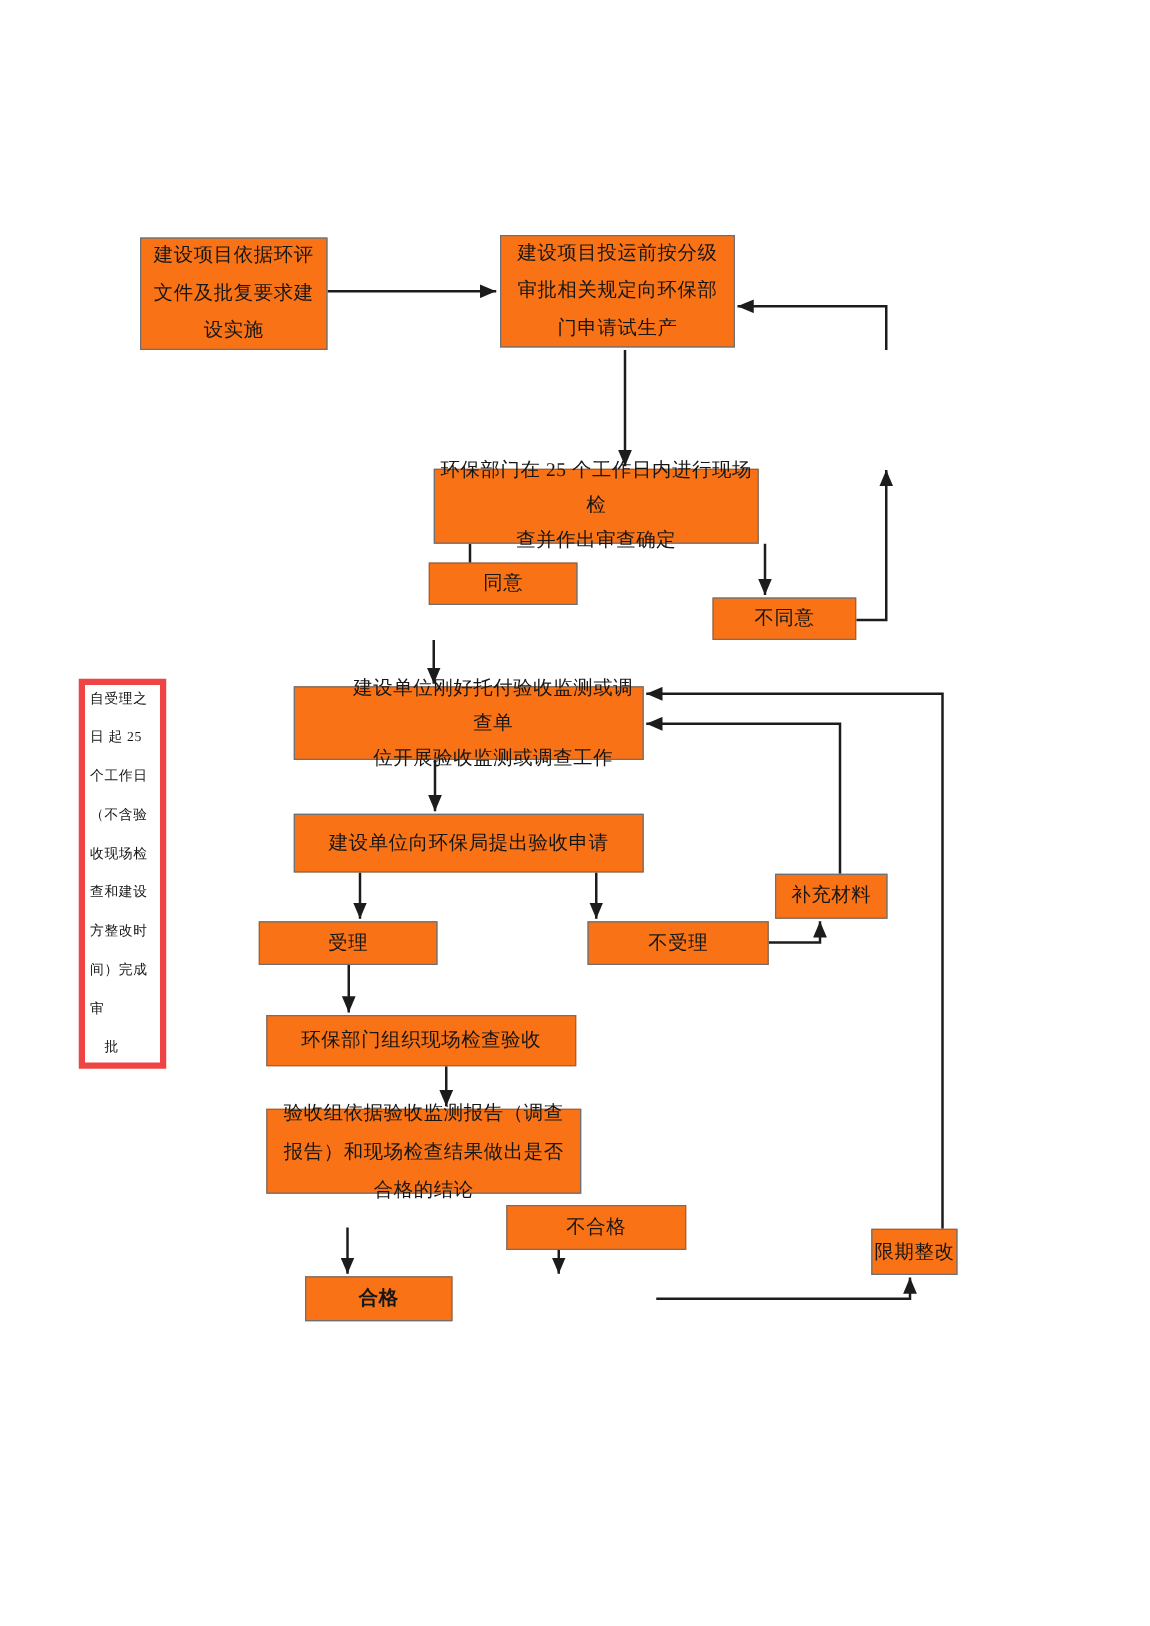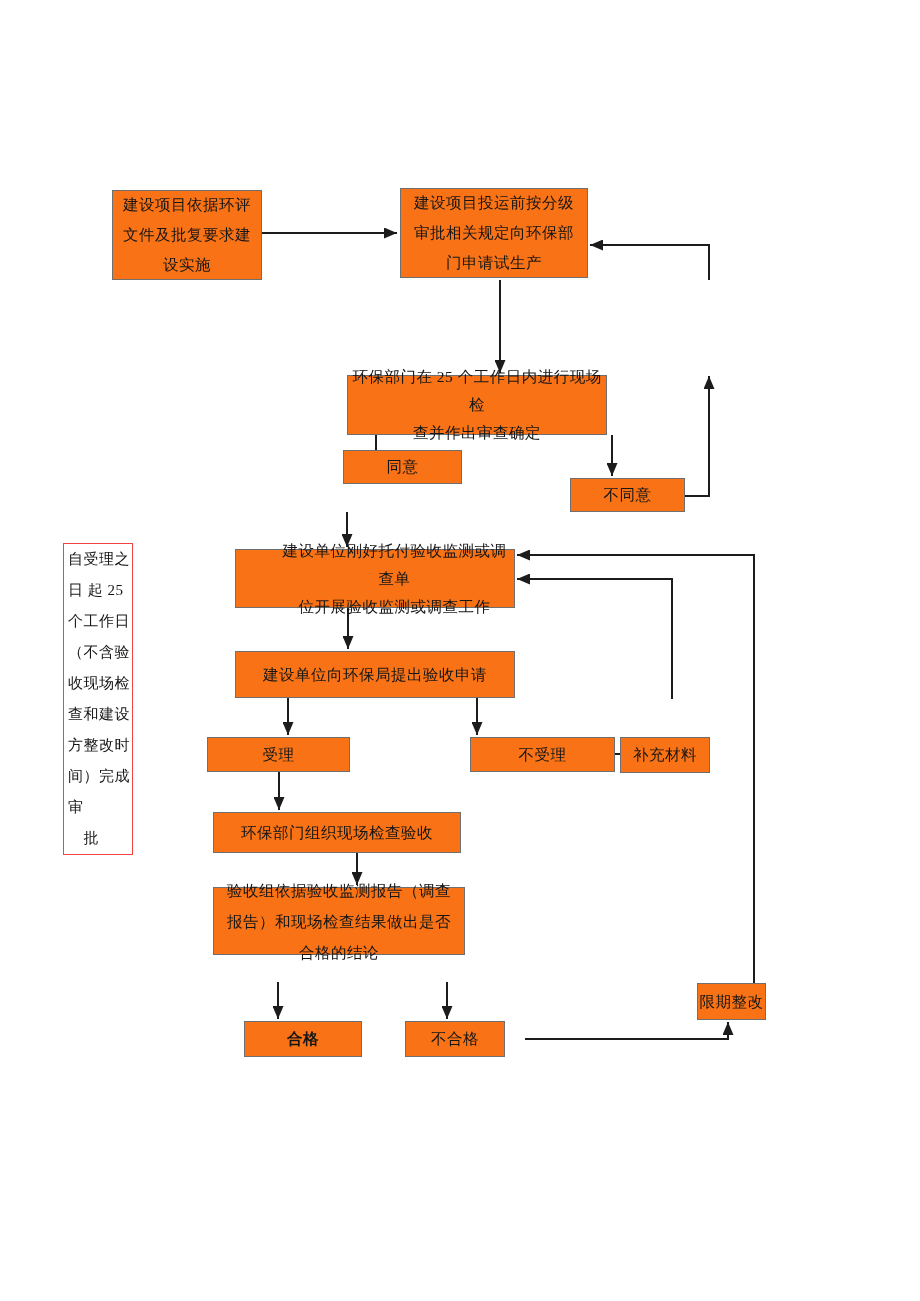--- a/index.html
+++ b/index.html
@@ -12,22 +12,22 @@
   .node {
     position:absolute; box-sizing:border-box;
     display:flex; align-items:center; justify-content:center;
     text-align:center; white-space:pre-line;
     border:1px solid #6f6f6f; background:#f97316;
     font-size:15.5px; line-height:30px; letter-spacing:0.5px;
   }
   .side-note {
     position:absolute; box-sizing:border-box;
     display:flex; align-items:center;
-    border:1px solid #ef4444; background:#ffffff;
-    font-size:15px; line-height:31px; letter-spacing:0.5px;
+    border:5px solid #ef4444; background:#ffffff;
+    font-size:11px; line-height:31px; letter-spacing:0.5px;
     white-space:pre-line; text-align:left; padding-left:4px;
   }
 </style>
 </head>
 <body>
 
 <div class="page">
 
   <svg class="wires" width="920" height="1301" viewBox="0 0 920 1301">
     <defs>
@@ -86,27 +86,27 @@
 
   <div class="node" style="left:235px; top:549px; width:280px; height:59px; line-height:28px;padding-left:39px;">建设单位刚好托付验收监测或调查单
 位开展验收监测或调查工作</div>
 
   <div class="node" style="left:207px; top:737px; width:143px; height:35px;">受理</div>
 
   <div class="node" style="left:235px; top:651px; width:280px; height:47px;">建设单位向环保局提出验收申请</div>
 
   <div class="node" style="left:470px; top:737px; width:145px; height:35px;">不受理</div>
 
-  <div class="node" style="left:620px; top:699px; width:90px; height:36px;margin-top:38px;">补充材料</div>
+  <div class="node" style="left:620px; top:699px; width:90px; height:36px;">补充材料</div>
 
   <div class="node" style="left:213px; top:812px; width:248px; height:41px;">环保部门组织现场检查验收</div>
 
   <div class="node" style="left:213px; top:887px; width:252px; height:68px; line-height:31px;">验收组依据验收监测报告（调查
 报告）和现场检查结果做出是否
 合格的结论</div>
 
   <div class="node" style="left:244px; top:1021px; width:118px; height:36px;font-weight:bold;">合格</div>
 
-  <div class="node" style="left:405px; top:1021px; width:100px; height:36px;">不合格</div>
+  <div class="node" style="left:405px; top:964px; width:144px; height:36px;">不合格</div>
 
   <div class="node" style="left:697px; top:983px; width:69px; height:37px;">限期整改</div>
 
 </div>
 
 </body></html>

